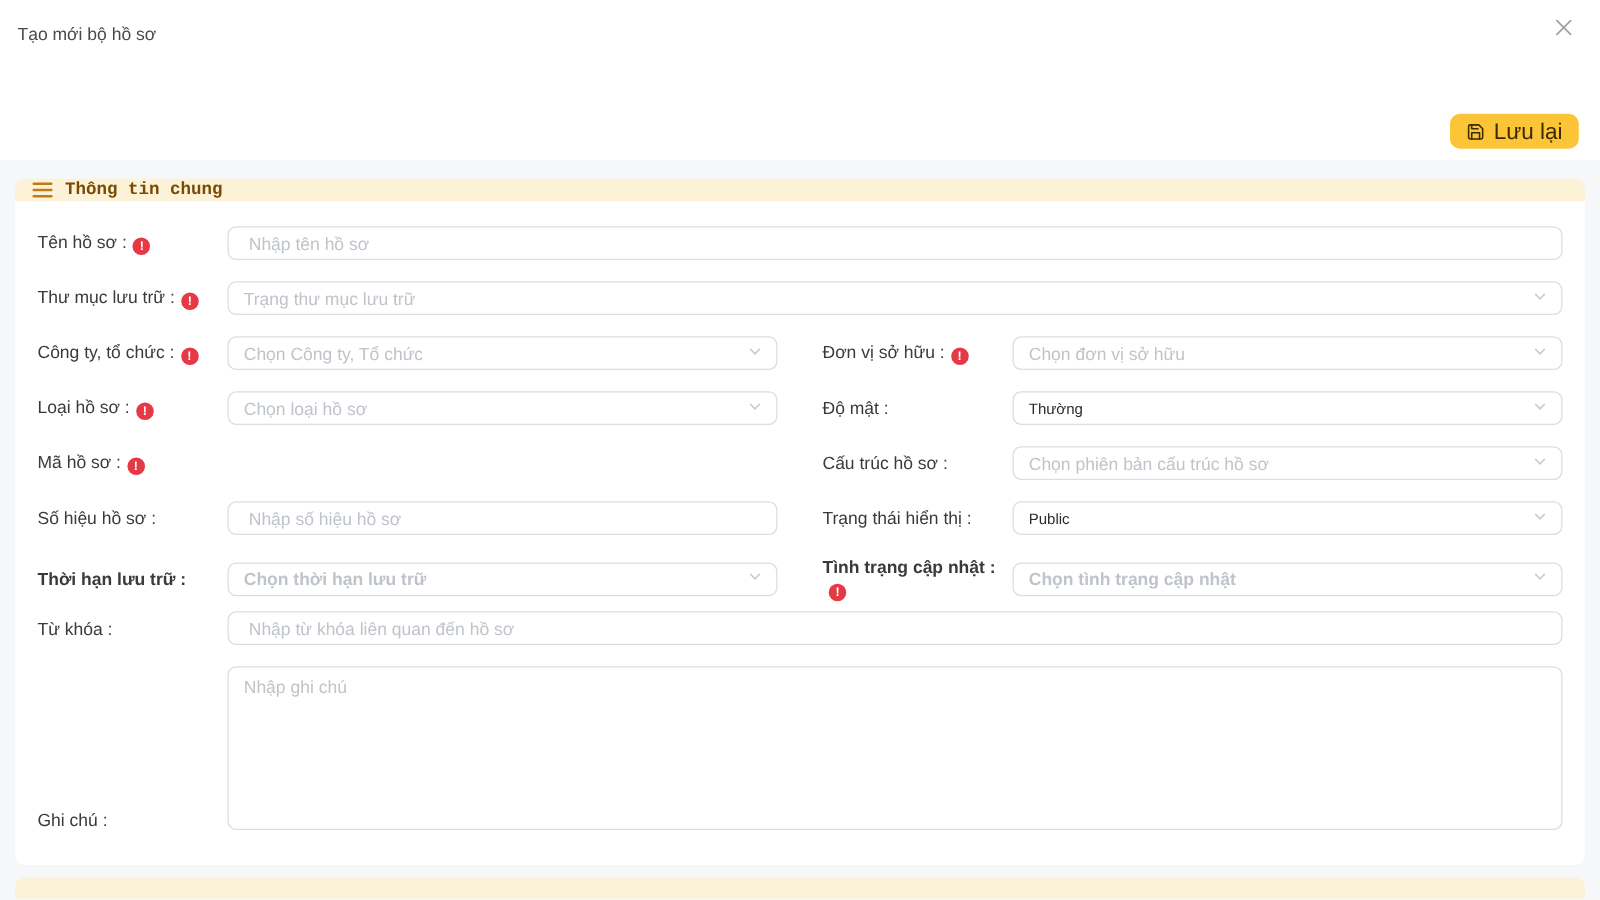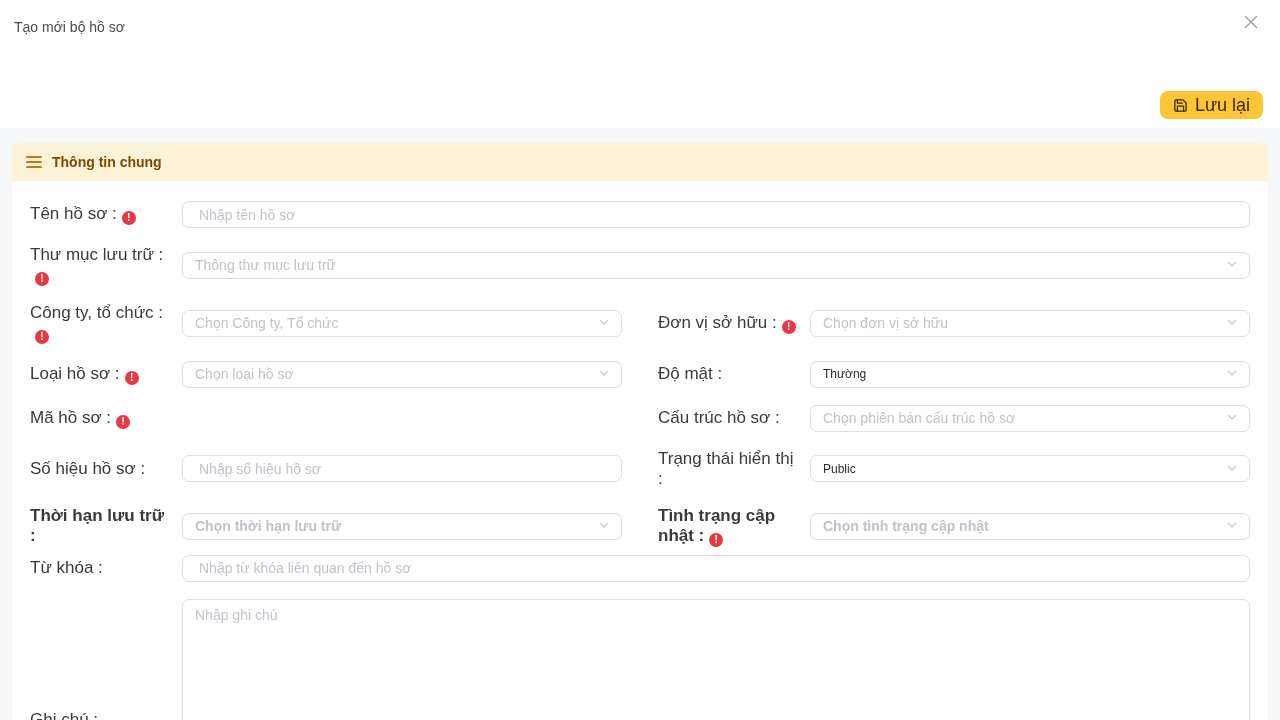--- a/index.html
+++ b/index.html
@@ -25,42 +25,42 @@
     position: absolute; right: 17px; top: 91px; height: 28px;
     background: #fcc437; border: none; border-radius: 8px;
     display: inline-flex; align-items: center; gap: 7px; padding: 0 13px;
     font-size: 18px; color: #3a2b00; cursor: pointer;
     font-family: inherit;
   }
 
   
   .card { margin: 15px 12px 0 12px; }
   .card-header {
-    height: 38px; background: #fcf2d8; border-radius: 8px 8px 0 0;
-    display: flex; align-items: center; padding: 0 14px; gap: 10px;
+    height: 18px; background: #fcf2d8; border-radius: 8px 8px 0 0;
+    display: flex; align-items: center; padding: 0 14px; gap: 10px; font-family: Liberation Mono, monospace;
   }
   .card-title { font-size: 14px; font-weight: bold; color: #7c4a03; }
   .burger { display: flex; flex-direction: column; gap: 3px; width: 16px; }
   .burger i { display: block; height: 2px; background: #c07b13; border-radius: 1px; }
 
   .card-body {
     background: #ffffff; border-radius: 0 0 8px 8px;
     padding: 20px 18px 28px 18px;
   }
 
   
   .row { display: flex; align-items: center; margin-bottom: 17px; }
   .row.tight { margin-bottom: 8px; font-weight: bold; }
   .row.top { align-items: flex-start; }
   .row:last-child { margin-bottom: 0; }
   .field { display: flex; align-items: center; flex: 1; min-width: 0; }
   .field + .field { margin-left: 36px; }
   .lbl {
     width: 152px; flex-shrink: 0; padding-right: 8px;
-    font-size: 17px; color: #3a3a3a; line-height: 1.18;
+    font-size: 14px; color: #3a3a3a; line-height: 1.18;
   }
   .row.top .lbl { padding-top: 6px; }
   .req {
     display: inline-flex; align-items: center; justify-content: center;
     width: 14px; height: 14px; margin-left: 5px;
     background: #e63946; border-radius: 50%;
     color: #fff; font-size: 10px; font-weight: bold;
     vertical-align: -2px;
   }
   .req::before { content: "!"; }
@@ -141,21 +141,21 @@
       <div class="field">
         <span class="lbl"><span>Tên hồ sơ :</span><span class="req"></span></span>
         <input class="inp" type="text" placeholder="Nhập tên hồ sơ" style="">
       </div>
     </div>
 
     <div class="row">
       <div class="field">
         <span class="lbl"><span>Thư mục lưu trữ :</span><span class="req"></span></span>
         <div class="select">
-          <span class="ph">Thông thư mục lưu trữ</span>
+          <span class="ph">Trạng thư mục lưu trữ</span>
           <span class="chev">
             <svg width="12" height="12" viewBox="0 0 12 12">
                 <path d="M2.5 4.5 L6 8 L9.5 4.5" stroke="#c8ccd2" stroke-width="1.3" fill="none" stroke-linecap="round"></path>
               </svg>
           </span>
         </div>
       </div>
     </div>
 
     <div class="row">

